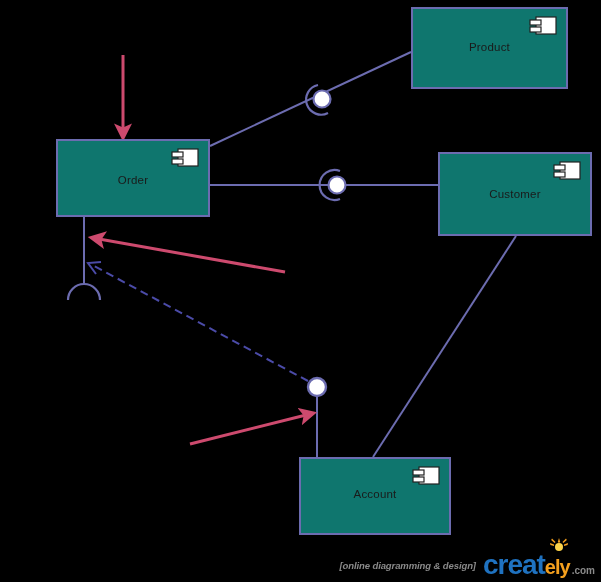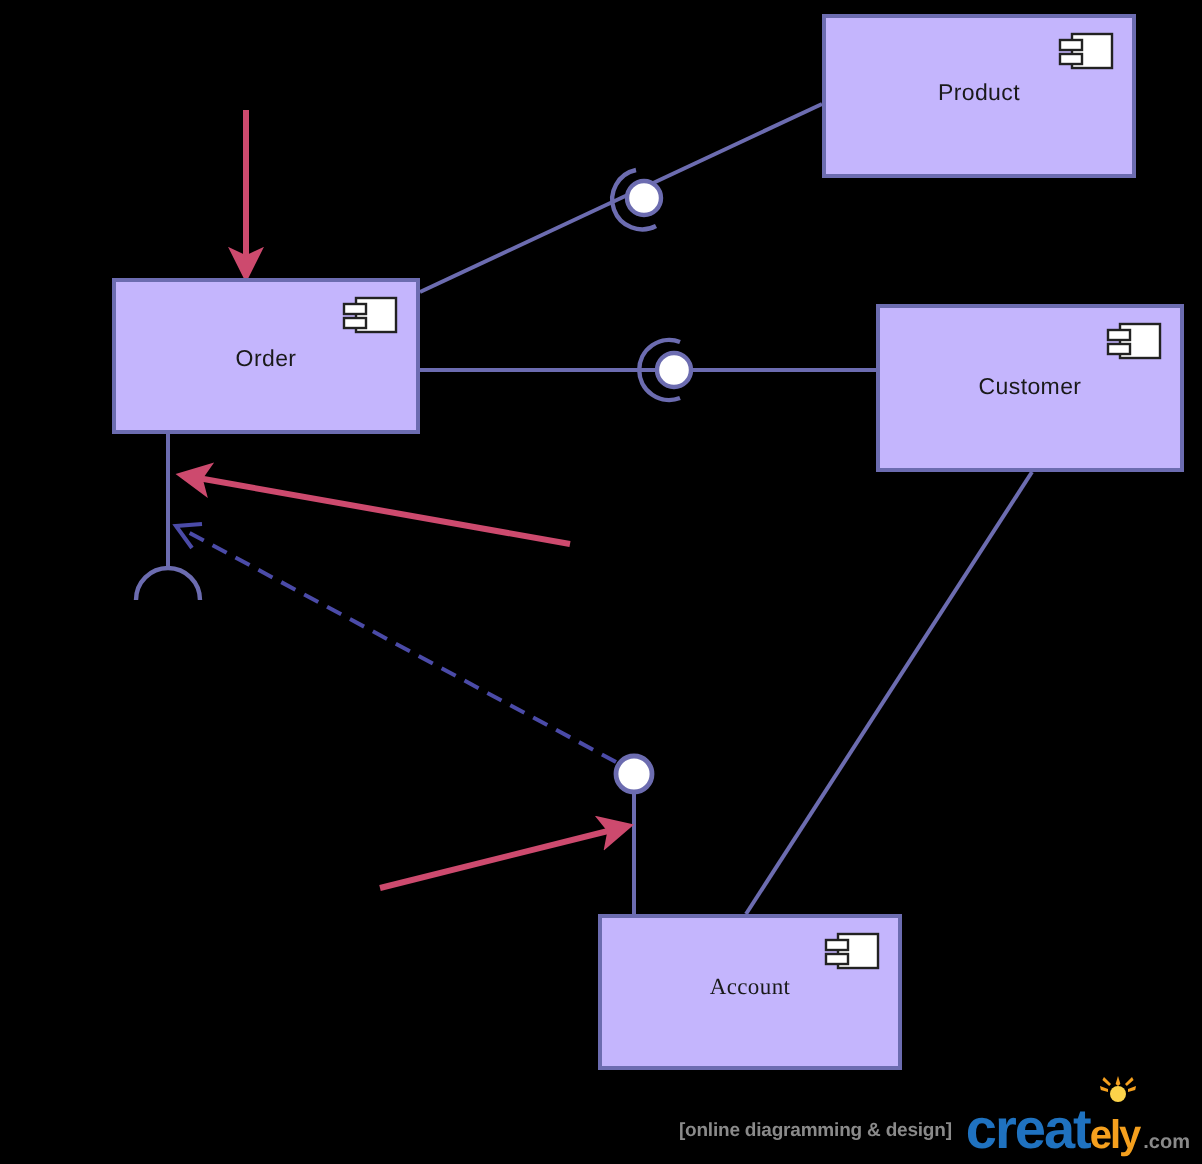--- a/index.html
+++ b/index.html
@@ -1,29 +1,29 @@
 <!DOCTYPE html>
 <html><head>
 <meta charset="utf-8">
 <style>
   html,body{margin:0;padding:0;background:#000;}
   body{width:601px;height:582px;overflow:hidden;
        font-family:"Liberation Sans","DejaVu Sans",sans-serif;}
   #stage{position:relative;width:601px;height:582px;background:#000;}
   #svg-layer{position:absolute;left:0;top:0;width:601px;height:582px;}
 
-  .component-box{position:absolute;background:#c4b5fd;border:2px solid #6c6cb0;
+  .component-box{position:absolute;background:#0f766e;border:2px solid #6c6cb0;
                  box-sizing:border-box;}
   .component-label{position:absolute;left:0;right:0;text-align:center;
                    color:#1a1a1a;font-size:11.5px;letter-spacing:.2px;}
 
   .wm{position:absolute;bottom:4px;right:6px;display:flex;align-items:center;
       height:26px;}
   .wm-tag{color:#8a8a8a;font-size:9.5px;font-weight:bold;letter-spacing:-.1px;
-          margin-right:7px;white-space:nowrap;}
+          margin-right:7px;white-space:nowrap;font-style:italic;}
   .wm-logo{position:relative;display:flex;align-items:baseline;}
   .wm-creat{color:#1f72c0;font-size:28px;font-weight:bold;letter-spacing:-1px;}
   .wm-ely{color:#f5a01e;font-size:20px;font-weight:bold;letter-spacing:-1px;}
   .wm-com{color:#8a8a8a;font-size:10px;font-weight:bold;margin-left:2px;text-align:center;}
   .wm-burst{position:absolute;top:-11px;right:26px;width:20px;height:16px;}
 </style>
 </head>
 <body>
 
 <div id="stage">
@@ -94,21 +94,21 @@
 
   <div class="component-box" style="left:438px;top:152px;width:154px;height:84px;padding-left:36px;">
     <svg width="30" height="22" style="position:absolute;right:8px;top:6px;">
       <rect x="8" y="2" width="20" height="17" fill="#fff" stroke="#222" stroke-width="1.2"></rect>
       <rect x="2" y="5" width="11" height="5" fill="#fff" stroke="#222" stroke-width="1.2"></rect>
       <rect x="2" y="12" width="11" height="5" fill="#fff" stroke="#222" stroke-width="1.2"></rect>
     </svg>
     <div class="component-label" style="top:34px;">Customer</div>
   </div>
 
-  <div class="component-box" style="left:299px;top:457px;width:152px;height:78px;font-family:Liberation Serif, serif;">
+  <div class="component-box" style="left:299px;top:457px;width:152px;height:78px;">
     <svg width="30" height="22" style="position:absolute;right:8px;top:6px;">
       <rect x="8" y="2" width="20" height="17" fill="#fff" stroke="#222" stroke-width="1.2"></rect>
       <rect x="2" y="5" width="11" height="5" fill="#fff" stroke="#222" stroke-width="1.2"></rect>
       <rect x="2" y="12" width="11" height="5" fill="#fff" stroke="#222" stroke-width="1.2"></rect>
     </svg>
     <div class="component-label" style="top:29px;">Account</div>
   </div>
 
   <div class="wm">
     <span class="wm-tag">[online diagramming &amp; design]</span>

